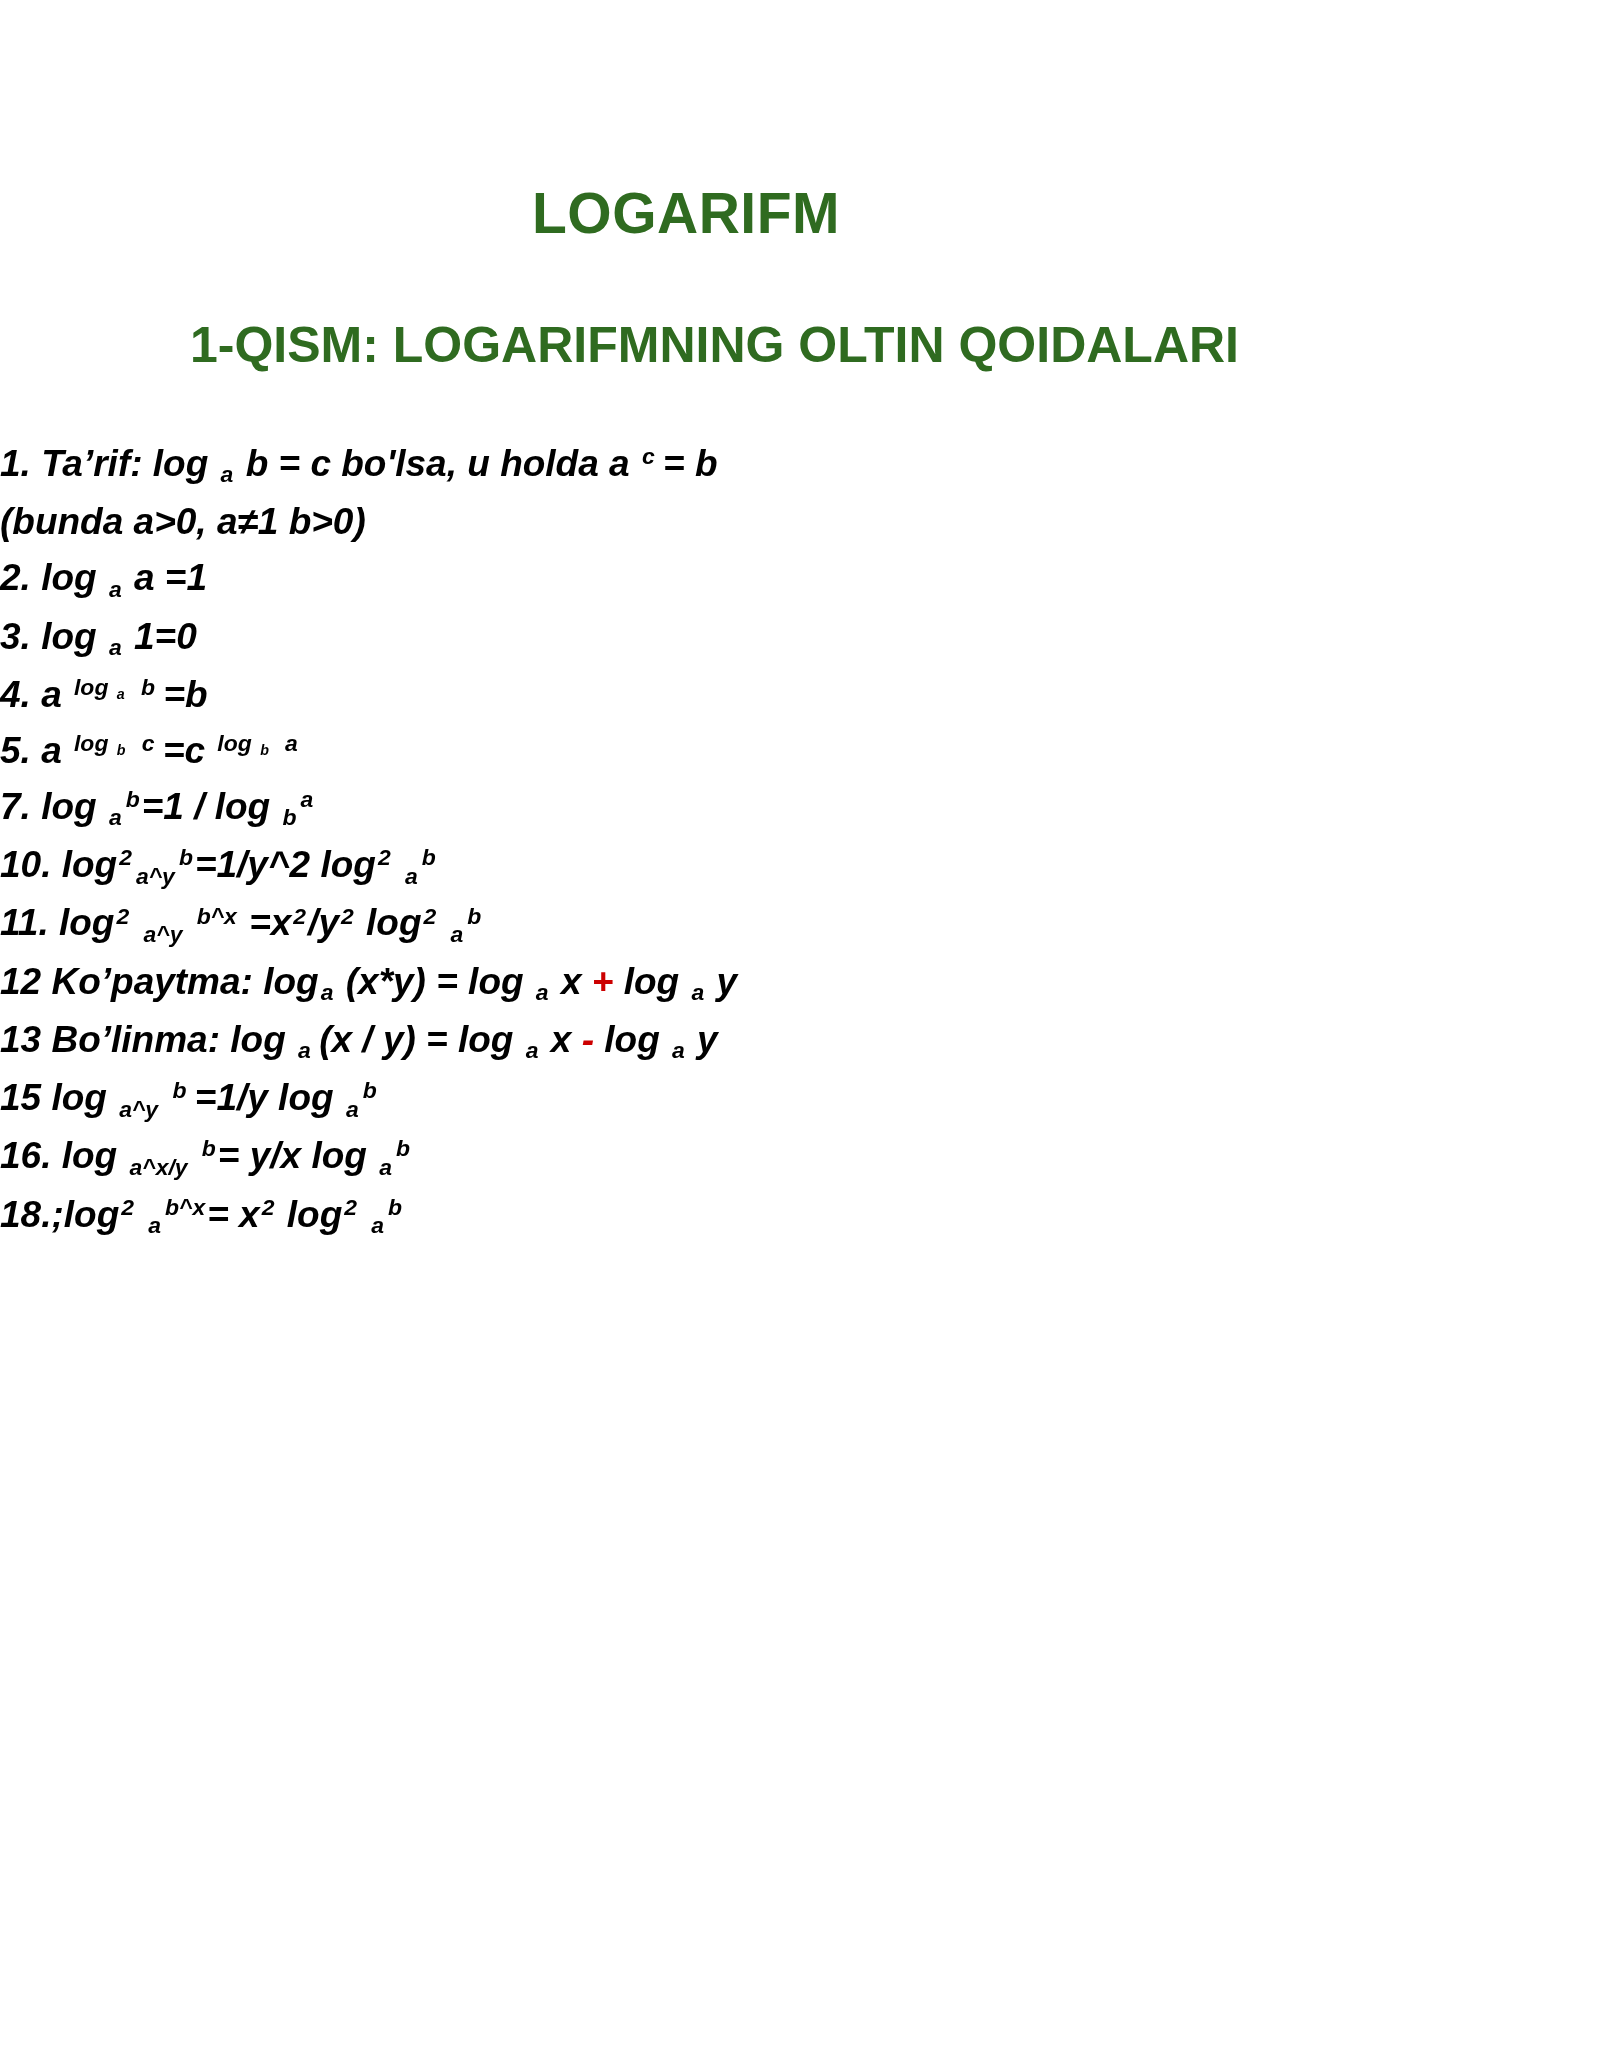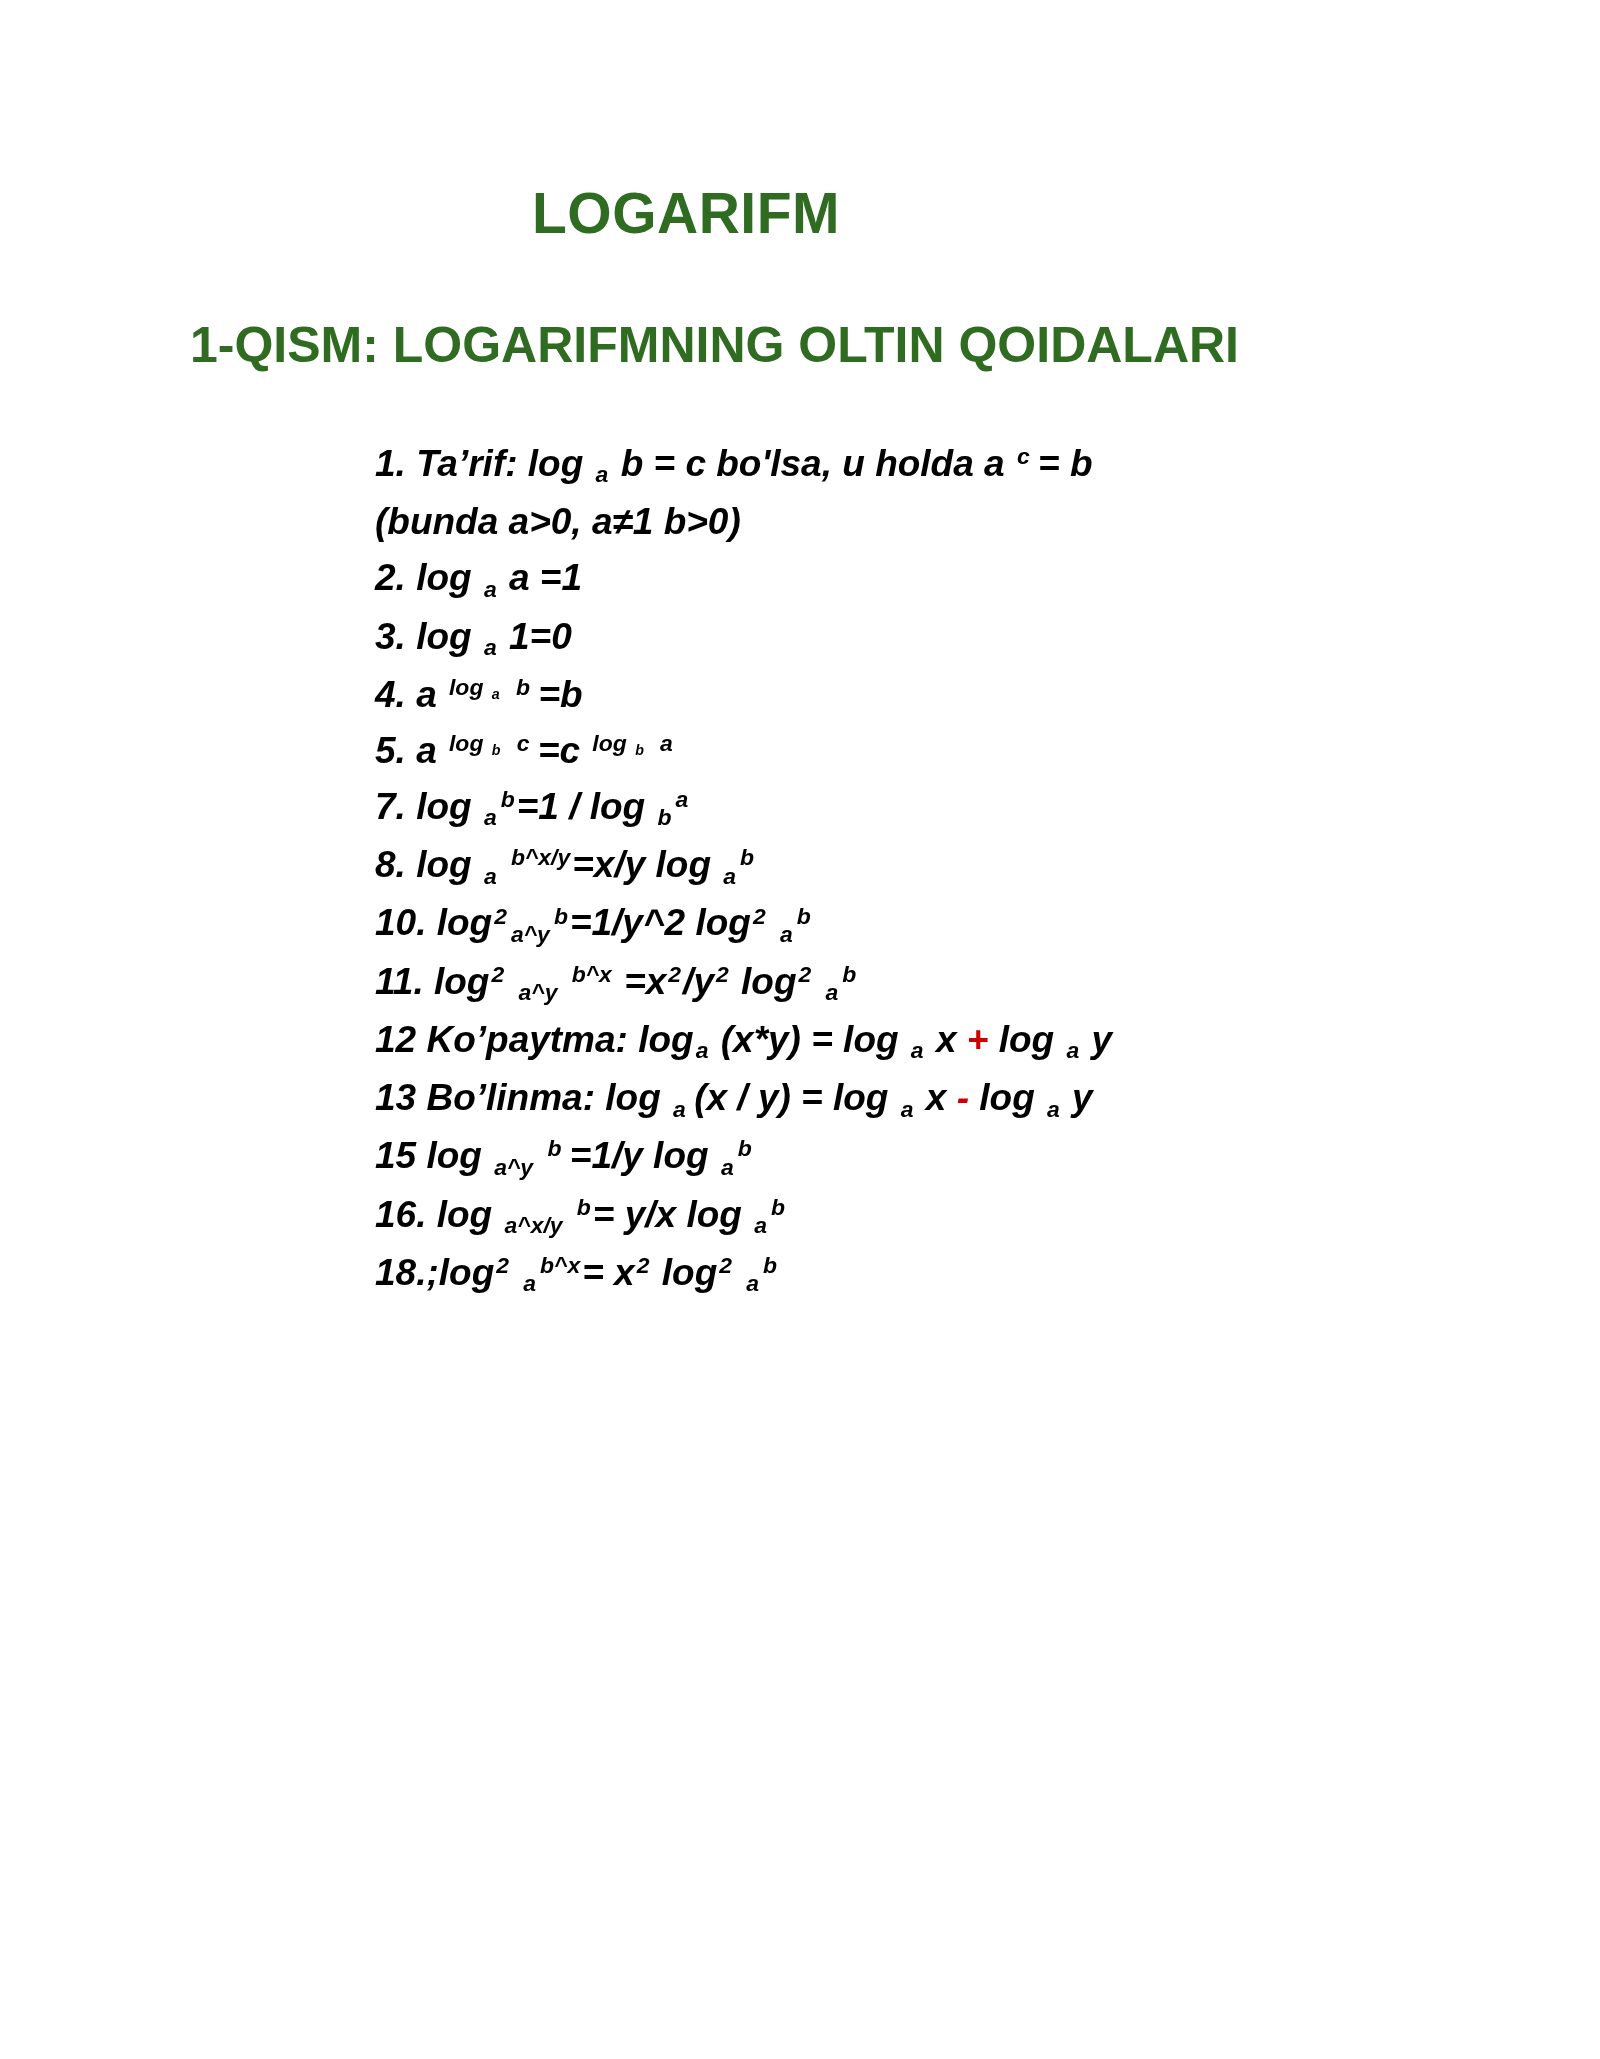--- a/index.html
+++ b/index.html
@@ -30,21 +30,20 @@
     margin: 0 0 70px 0;
   }
   .section-title {
     color: #2f6b20;
     font-size: 50px;
     font-weight: bold;
     margin: 0 0 66px 0;
     padding-left: 190px;
   }
   .rules {
-    padding-left: 375px;
     padding-right: 100px;
   }
   .rule {
     font-size: 37px;
     font-weight: bold;
     font-style: italic;
     line-height: 1.30;
     margin: 0 0 8px 0;
     white-space: nowrap;
     letter-spacing: 0px;
@@ -97,23 +96,20 @@
 
     <p class="rule">
       5. a <sup>log <sub>b</sub></sup> <sup>c </sup>=c <sup>log <sub>b</sub></sup> <sup>a</sup>
     </p>
 
 
     <p class="rule">
       7. log <sub>a</sub><sup>b</sup>=1 / log <sub>b</sub><sup>a</sup>
     </p>
 
-    <p class="rule">
-      8. log <sub>a</sub> <sup>b^x/y</sup>=x/y log <sub>a</sub><sup>b</sup>
-    </p>
 
 
     <p class="rule">
       10. log<sup>2</sup><sub>a^y</sub><sup>b</sup>=1/y^2 log<sup>2</sup> <sub>a</sub><sup>b</sup>
     </p>
 
     <p class="rule">
       11. log<sup>2</sup> <sub>a^y</sub> <sup>b^x</sup> =x<sup>2</sup>/y<sup>2</sup> log<sup>2</sup> <sub>a</sub><sup>b</sup>
     </p>
 

